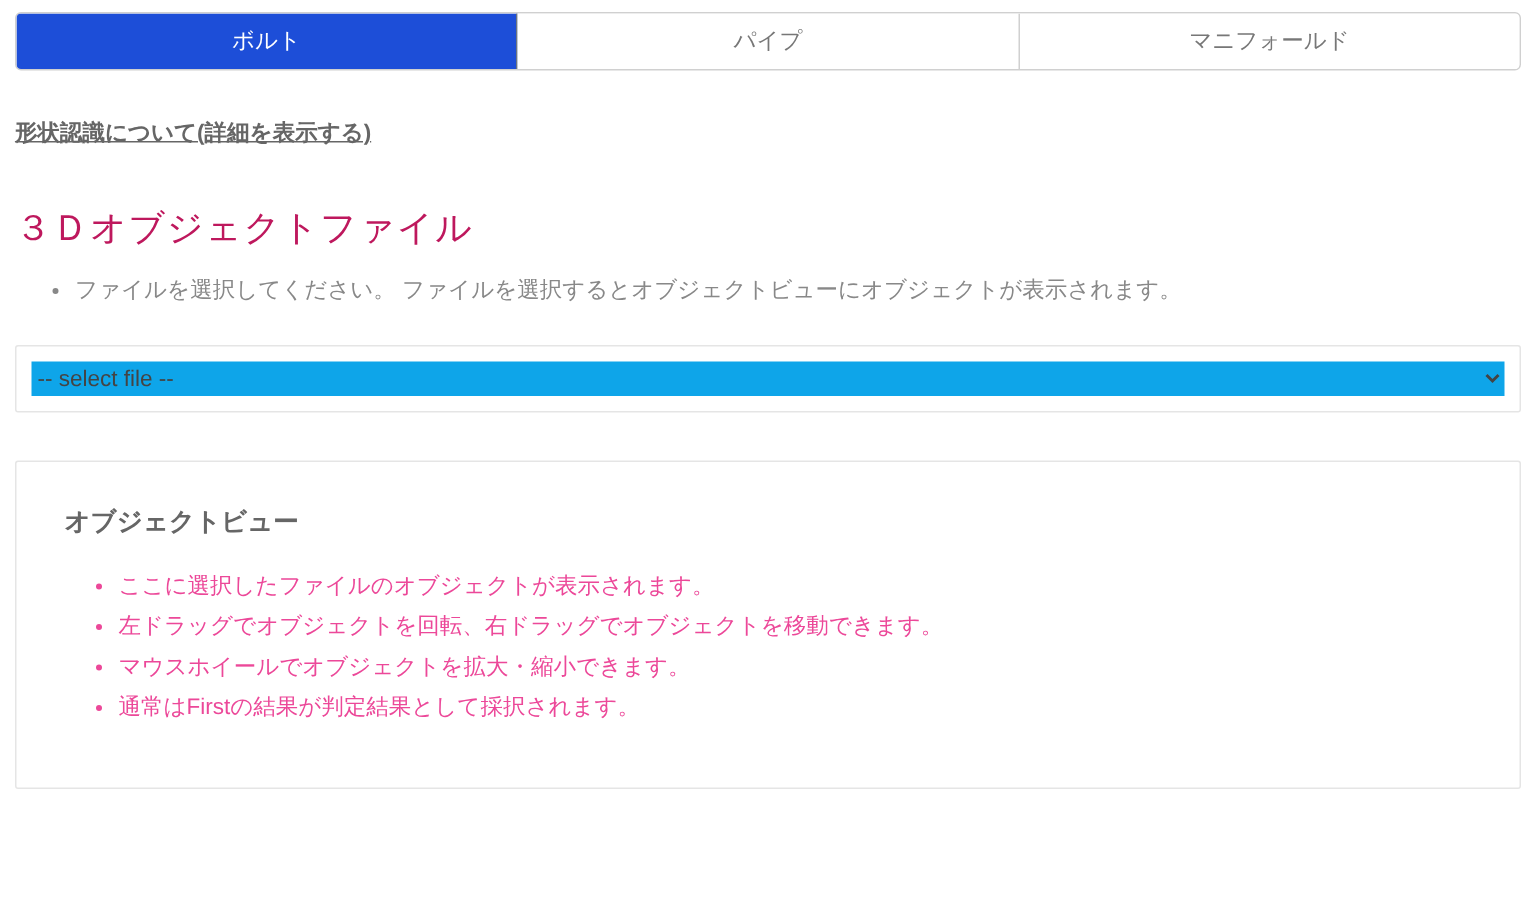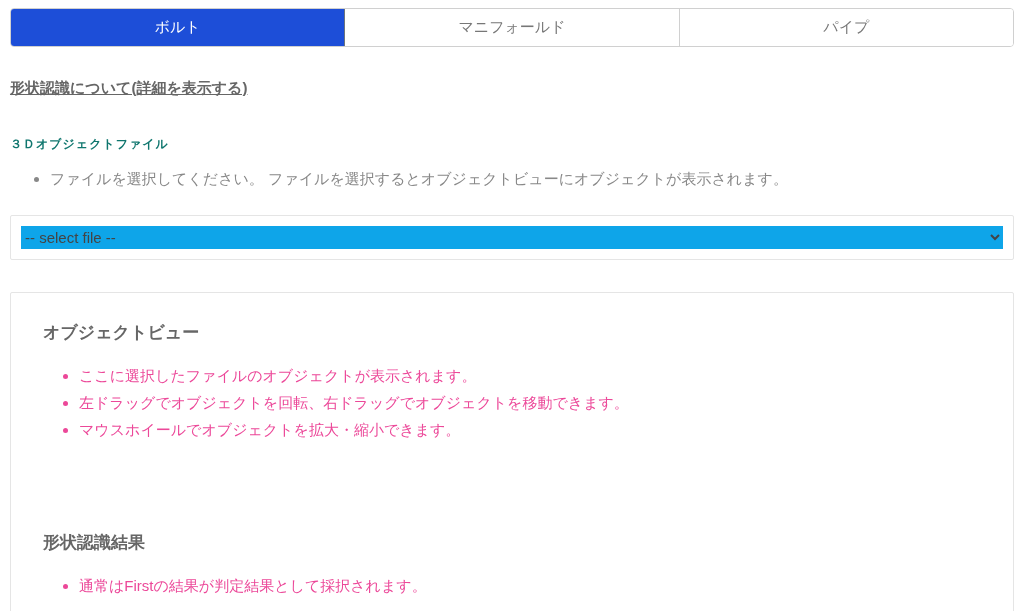--- a/index.html
+++ b/index.html
@@ -44,23 +44,23 @@
     .link-row {
       margin-top: 32px;
     }
     .link-row a {
       color: #666;
       font-weight: 700;
       font-size: 15px;
     }
     .section-heading {
       margin-top: 38px;
-      font-size: 12px;
-      font-weight: 700;
-      color: #0f766e;
+      font-size: 24px;
+      font-weight: 400;
+      color: #be185d;
       letter-spacing: 1px;
     }
     ul.inst {
       margin-top: 14px;
       padding-left: 40px;
     }
     ul.inst li {
       font-size: 15px;
       color: #888;
       line-height: 1.6;
@@ -108,22 +108,22 @@
       color: #666;
       margin-top: 88px;
       margin-bottom: 16px;
     }
   </style>
 </head>
 <body>
 
 <div class="tabs">
   <div class="tab active">ボルト</div>
+  <div class="tab">パイプ</div>
   <div class="tab">マニフォールド</div>
-  <div class="tab">パイプ</div>
 </div>
 
 <div class="link-row">
   <a href="#">形状認識について(詳細を表示する)</a>
 </div>
 
 <h2 class="section-heading">３Ｄオブジェクトファイル</h2>
 <ul class="inst">
   <li>ファイルを選択してください。 ファイルを選択するとオブジェクトビューにオブジェクトが表示されます。</li>
 </ul>
@@ -135,17 +135,16 @@
 </div>
 
 <div class="block">
   <h3>オブジェクトビュー</h3>
   <ul>
     <li>ここに選択したファイルのオブジェクトが表示されます。</li>
     <li>左ドラッグでオブジェクトを回転、右ドラッグでオブジェクトを移動できます。</li>
     <li>マウスホイールでオブジェクトを拡大・縮小できます。</li>
   </ul>
 
-  <h3 class="result-heading">形状認識結果</h3>
   <ul>
     <li>通常はFirstの結果が判定結果として採択されます。</li>
   </ul>
 </div>
 
 </body></html>

